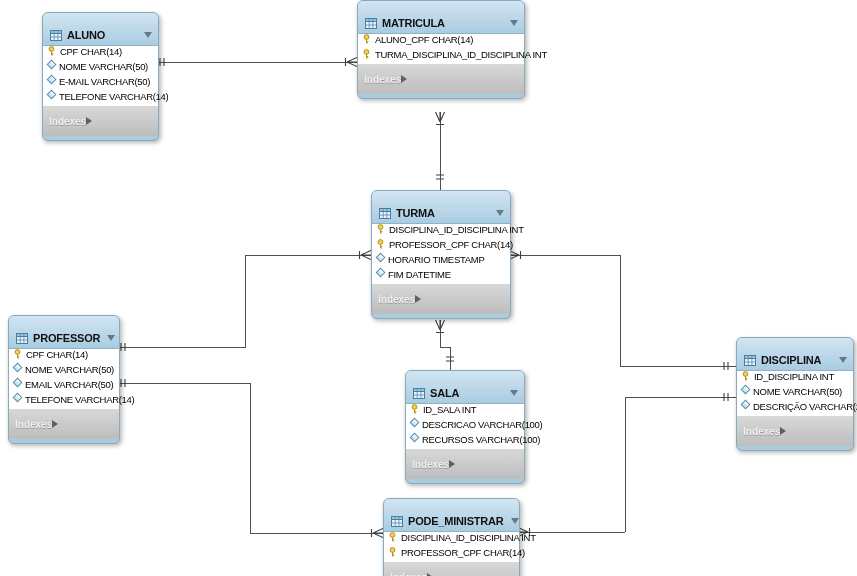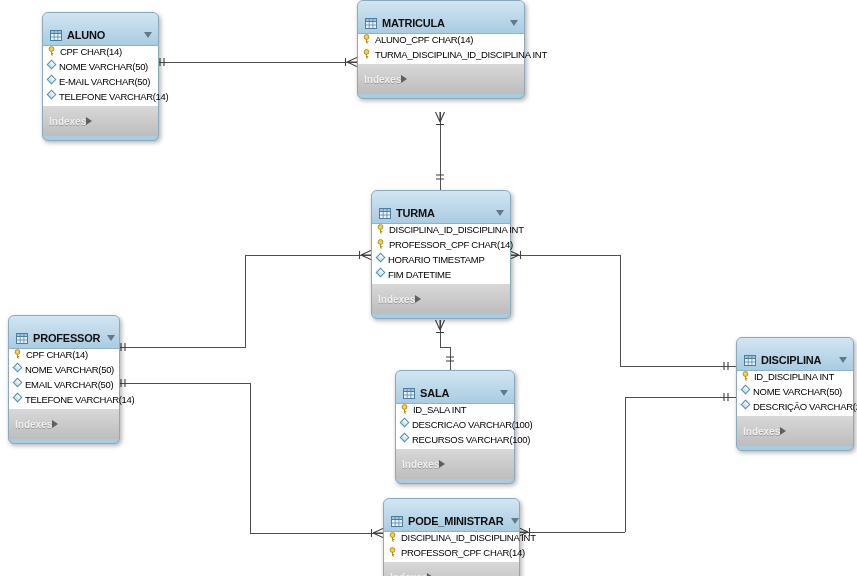--- a/index.html
+++ b/index.html
@@ -262,21 +262,21 @@
           <span class="dia"></span>
           <span>TELEFONE VARCHAR(14)</span>
         </div>
     </div>
     <div class="ft">
         <span>Indexes</span>
         <span class="farrow"></span>
       </div>
   </div>
 
-  <div class="tbl" style="left:395px;top:370px;width:118px">
+  <div class="tbl" style="left:405px;top:370px;width:118px">
     <div class="hd">
       <span class="keyic">
           <svg width="12" height="11">
             <rect x="0.5" y="0.5" width="11" height="10" fill="#e8f2f8" stroke="#4a7da2"></rect>
             <rect x="0.5" y="0.5" width="11" height="3" fill="#9cc6e0" stroke="#4a7da2"></rect>
             <path d="M4.2 .5 V10.5 M7.9 .5 V10.5 M.5 7 H11.5" stroke="#4a7da2" stroke-width=".7"></path>
           </svg>
         </span>
       <span class="ttl">SALA</span>
       <span class="caret"></span>

